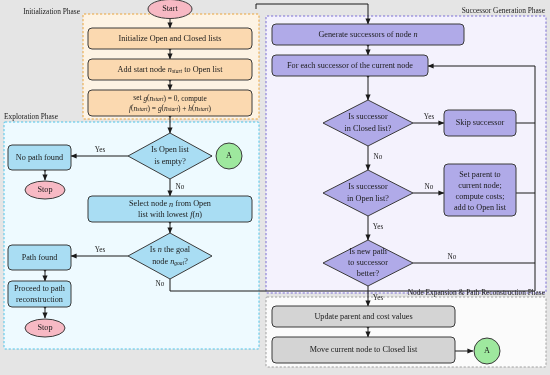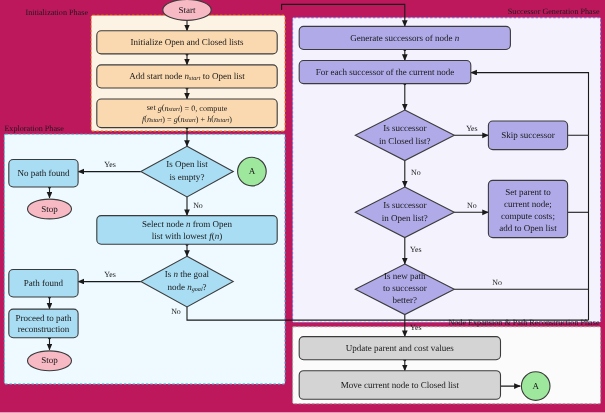--- a/index.html
+++ b/index.html
@@ -4,21 +4,21 @@
 <style>
   html, body {
     margin: 0;
     padding: 0;
     background: #ffffff;
   }
   #canvas {
     position: relative;
     width: 550px;
     height: 375px;
-    background: #be185d;
+    background: #e5e5e5;
     font-family: "Liberation Serif", serif;
     overflow: hidden;
   }
   svg { display: block; }
   text { font-family: "Liberation Serif", serif; fill: #1a1a1a; }
   .node-label { font-size: 8.2px; text-anchor: middle; dominant-baseline: middle; }
   .node-label-sm { font-size: 7.4px; text-anchor: middle; dominant-baseline: middle; }
   .edge-label { font-size: 7.2px; text-anchor: middle; dominant-baseline: middle; }
   .phase-label { font-size: 7.4px; }
   .italic { font-style: italic; }

